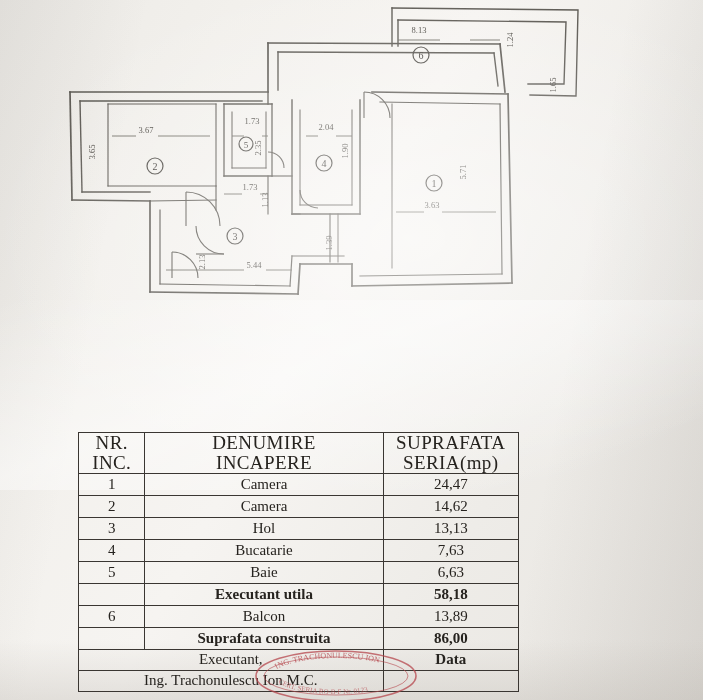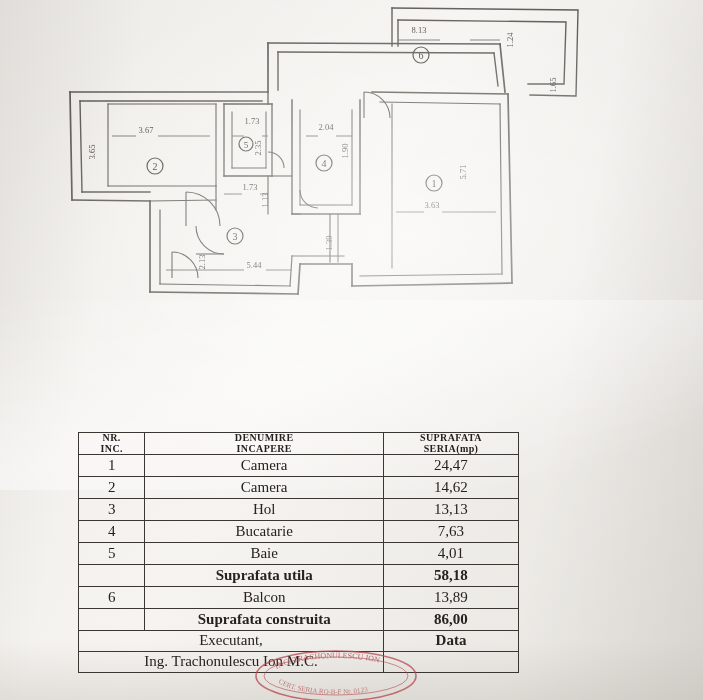--- a/index.html
+++ b/index.html
@@ -68,22 +68,22 @@
     padding: 0;
     text-align: center;
     vertical-align: middle;
     font-family: "Liberation Serif", serif;
     font-size: 15px;
     line-height: 1.05;
     height: 20px;
     color: #26231f;
   }
   table.areas th {
-    font-weight: bold;
-    font-size: 10px;
+    font-weight: normal;
+    font-size: 19px;
     letter-spacing: 0.4px;
   }
   .col-nr { width: 66px; }
   .col-name { width: 240px; }
   .col-area { width: 135px; }
   .hdr-cell {
     height: 38px;
     line-height: 1.12;
   }
   .hdr-cell span { display: block; }
@@ -305,25 +305,25 @@
             <td class="col-area">13,13</td>
           </tr>
           <tr class="row-h">
             <td class="col-nr">4</td>
             <td class="col-name">Bucatarie</td>
             <td class="col-area">7,63</td>
           </tr>
           <tr class="row-h">
             <td class="col-nr">5</td>
             <td class="col-name">Baie</td>
-            <td class="col-area">4,01</td>
+            <td class="col-area">6,63</td>
           </tr>
           <tr class="row-h">
             <td class="col-nr"></td>
-            <td class="col-name bold">Suprafata utila</td>
+            <td class="col-name bold">Executant utila</td>
             <td class="col-area bold">58,18</td>
           </tr>
           <tr class="row-h">
             <td class="col-nr">6</td>
             <td class="col-name">Balcon</td>
             <td class="col-area">13,89</td>
           </tr>
           <tr class="row-h">
             <td class="col-nr"></td>
             <td class="col-name bold">Suprafata construita</td>

